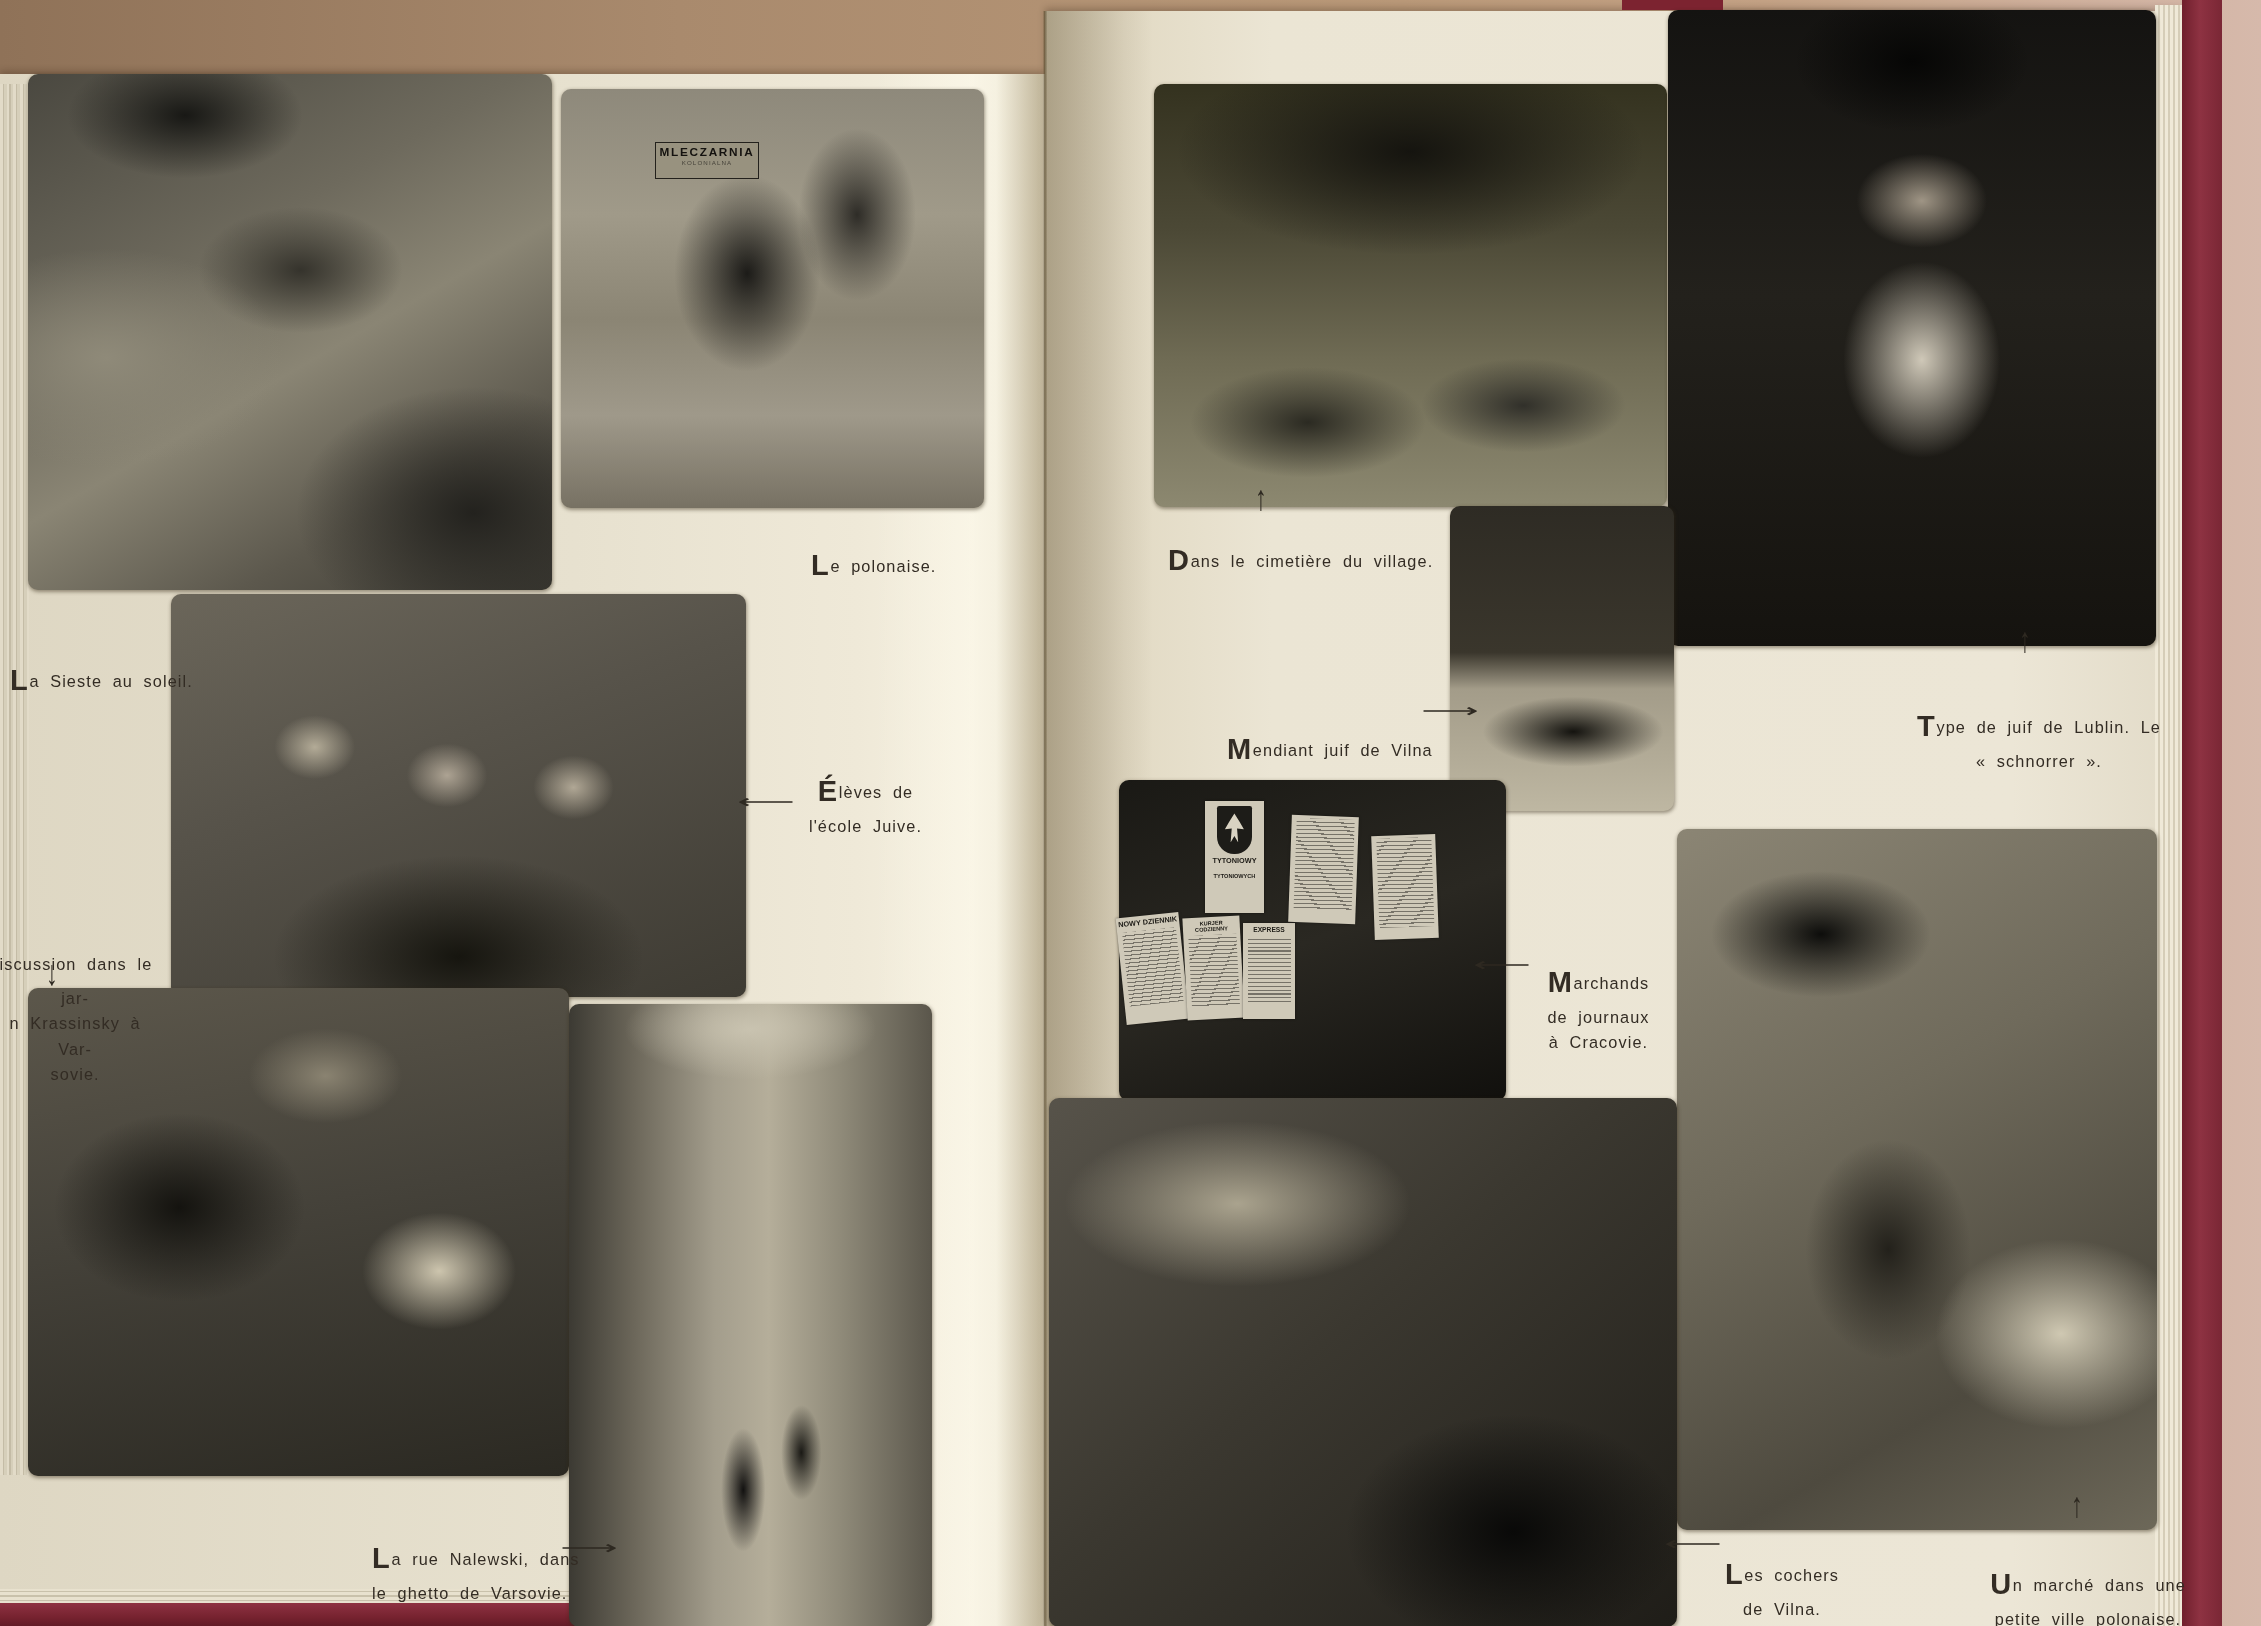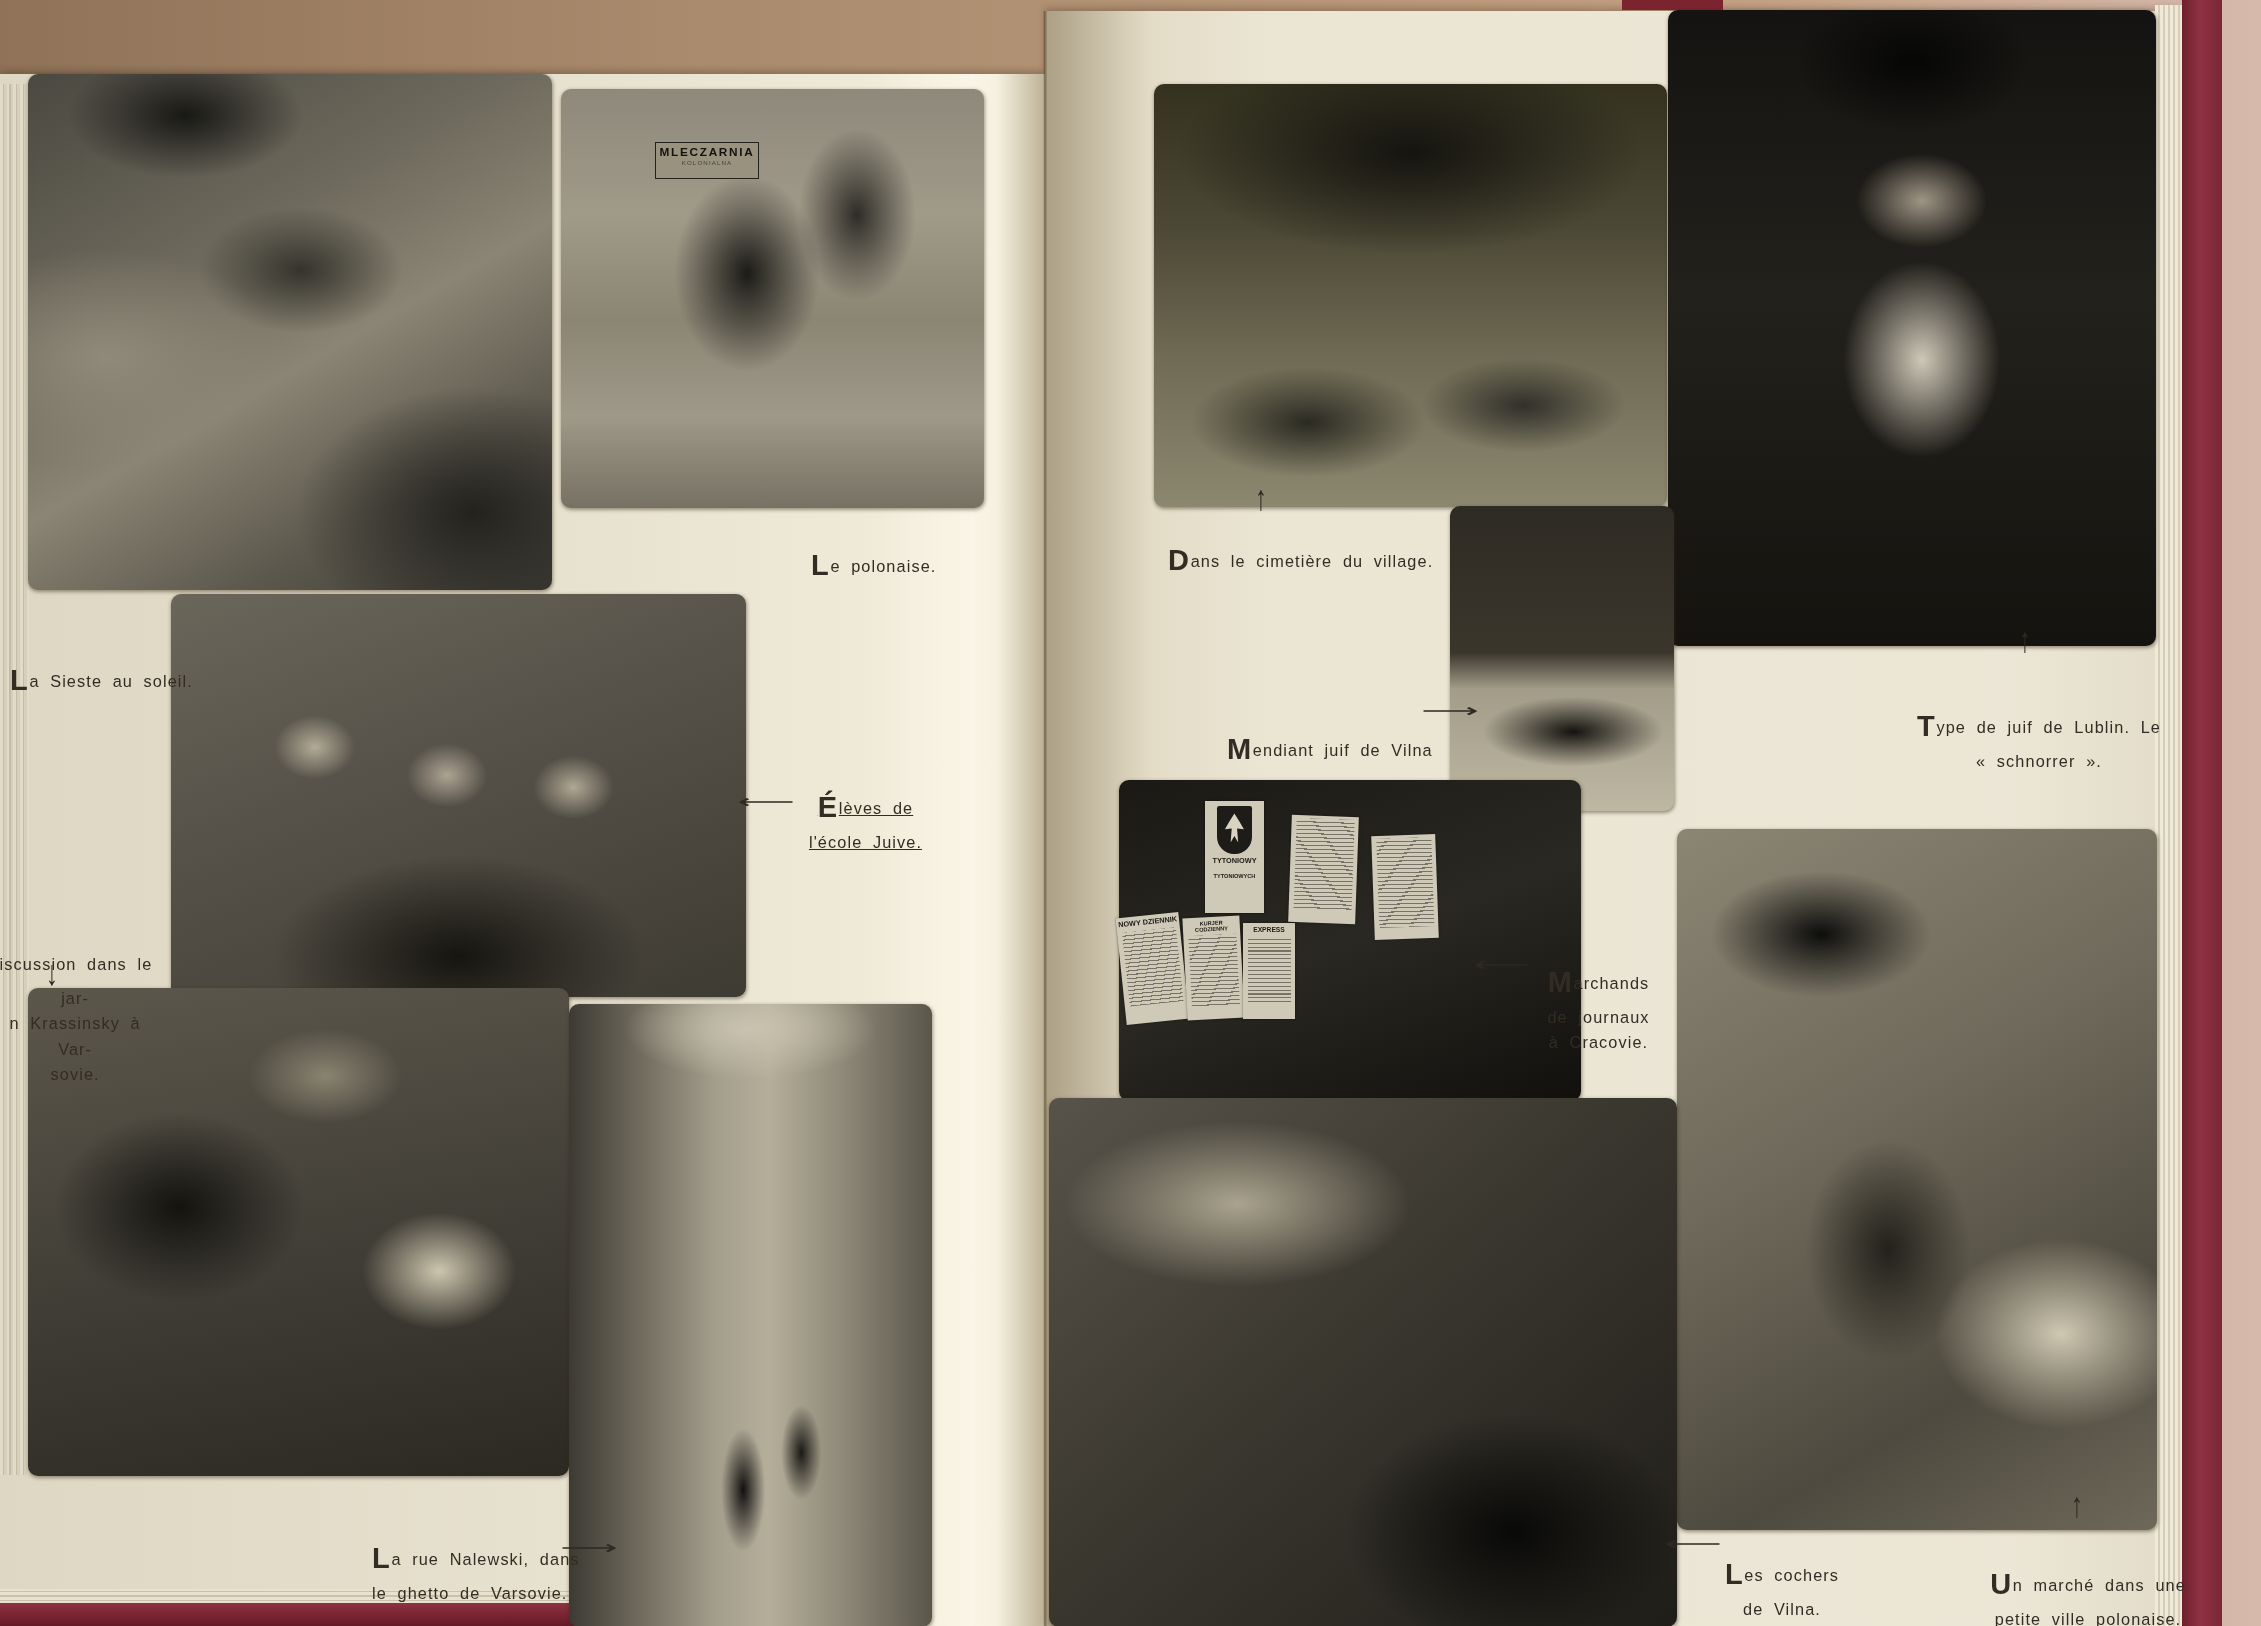--- a/index.html
+++ b/index.html
@@ -142,21 +142,21 @@
     <div class="l2">KOLONIALNA</div>
   </div>
 </div>
 <div class="ph ph-eleves" style="left:171px; top:594px; width:575px; height:403px;"></div>
 <div class="ph ph-discussion" style="left:28px;  top:988px; width:541px;  height:488px;"></div>
 <div class="ph ph-nalewski" style="left:569px;top:1004px; width:363px;  height:623px;"></div>
 
 <div class="ph ph-cimetiere" style="left:1154px;top:84px;  width:513px;  height:423px;"></div>
 <div class="ph ph-lublin" style="left:1668px;top:10px;   width:488px;  height:636px;"></div>
 <div class="ph ph-mendiant" style="left:1450px;top:506px;  width:224px;  height:305px;"></div>
-<div class="ph ph-newsstand" style="left:1119px;top:780px; width:462px;  height:321px;">
+<div class="ph ph-newsstand" style="left:1119px;top:780px; width:387px;  height:321px;">
   <div class="poster" style="left:86px;top:21px;width:59px;height:112px;">
     <div class="shield"></div>
     <div class="head" style="font-size:7.3px;">TYTONIOWY</div>
     <div class="head" style="font-size:5.6px;margin-top:7.9px;">TYTONIOWYCH</div>
   </div>
   <div class="poster" style="left:1.7px;top:135px;width:63px;height:107px;transform:rotate(-6deg);">
     <div class="head" style="font-size:7.3px;margin-top:2.2px;">NOWY DZIENNIK</div>
     <div class="plines"></div>
   </div>
   <div class="poster" style="left:66px;top:137px;width:57px;height:102px;transform:rotate(-3deg);">
@@ -176,21 +176,21 @@
 </div>
 <div class="ph ph-marche" style="left:1677px;top:829px;width:480px;height:701px;"></div>
 <div class="ph ph-cochers" style="left:1049px;top:1098px;width:628px;height:529px;"></div>
 
 <div class="caption" style="left:10px;top:633px;">
   <span class="init">L</span><span>a Sieste au soleil.</span>
 </div>
 <div class="caption" style="left:811px;top:518px;">
   <span class="init">L</span><span>e polonaise.</span>
 </div>
-<div class="caption center" style="left:790px;top:760px;width:151px;text-decoration:underline;">
+<div class="caption center" style="left:790px;top:744px;width:151px;">
   <span class="init">É</span><span>lèves de
 l'école Juive.</span>
 </div>
 <div class="caption center" style="left:-3.4px;top:916px;width:157px;">
   <span class="init"></span><span>iscussion dans le jar-
 n Krassinsky à Var-
 sovie.</span>
 </div>
 <div class="caption" style="left:372px;top:1511px;width:213px;">
   <span class="init">L</span><span>a rue Nalewski, dans

